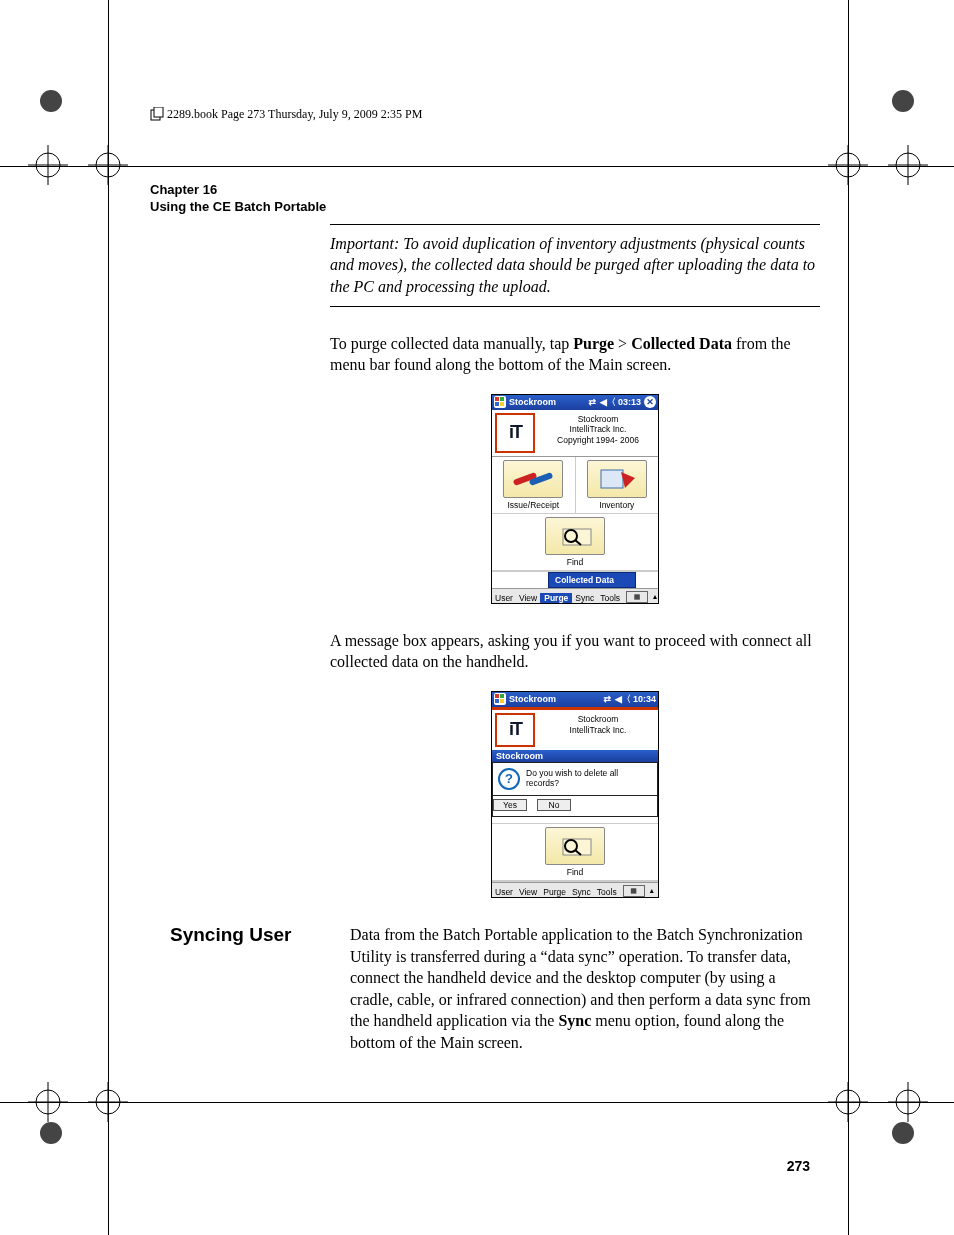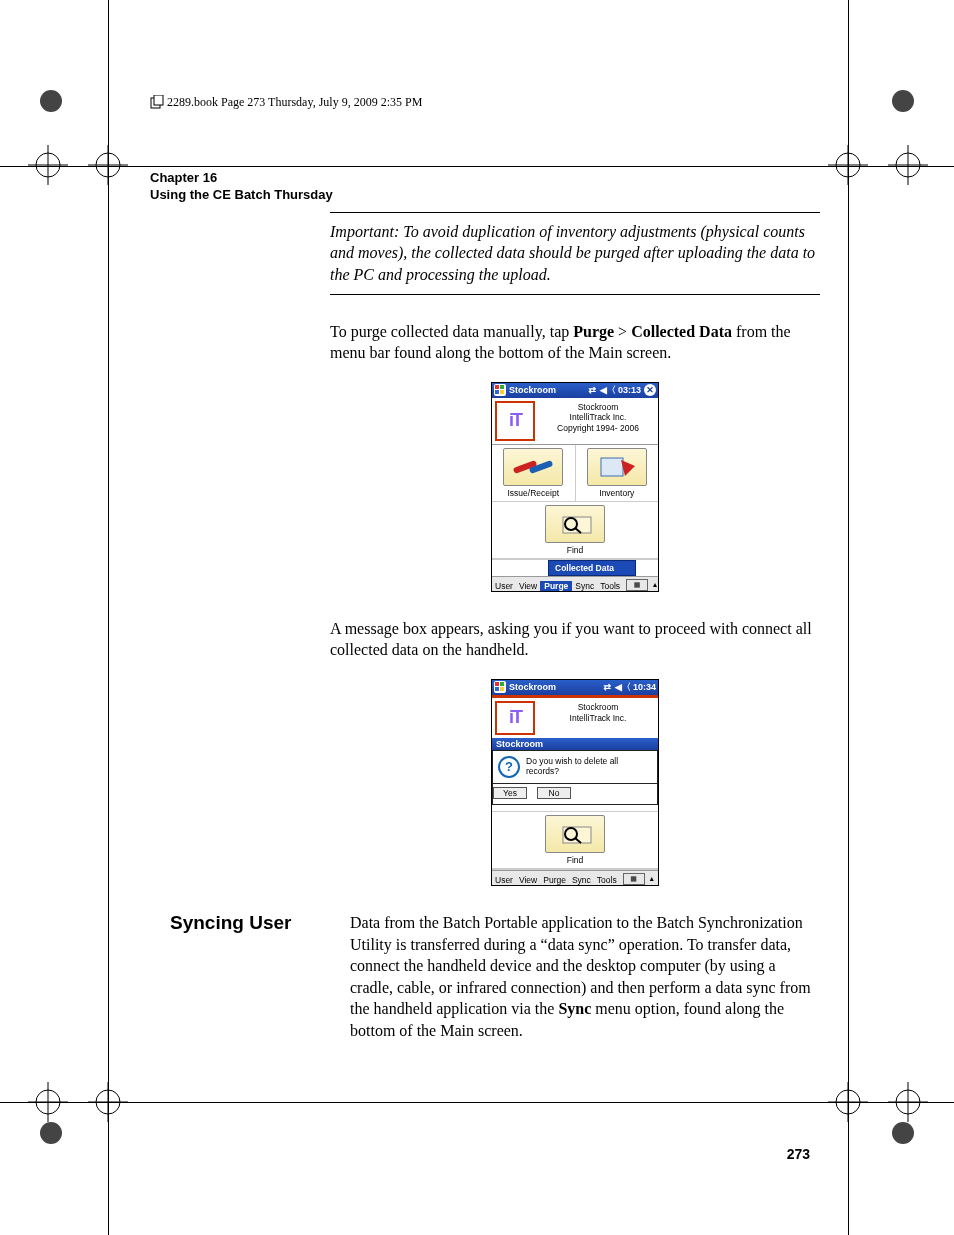--- a/index.html
+++ b/index.html
@@ -14,20 +14,21 @@
   .page {
     position: absolute;
     left: 150px;
     top: 95px;
     width: 690px;
   }
   .printmark-header {
     font-size: 12px;
     font-family: "Times New Roman", serif;
     margin-bottom: 60px;
+    margin-top: 12px;
   }
   .chapter-header {
     text-align: left;
     font-family: Arial, Helvetica, sans-serif;
     font-size: 13px;
     font-weight: bold;
     line-height: 1.3;
     margin-right: 20px;
   }
   .hr-top { border: none; border-top: 1.5px solid #000; margin: 8px 20px 8px 180px; }
@@ -89,21 +90,21 @@
   .titlebar .closebtn{
     width:12px;height:12px;border-radius:50%;background:#fff;color:#1b3fa0;
     display:flex;align-items:center;justify-content:center;font-weight:bold;font-size:9px;margin-left:3px;
   }
   .banner {
     display:flex; border-bottom:1px solid #999;
   }
   .banner .logo {
     width:36px;height:36px;border:2px solid #c30;background:#fff;margin:3px;
     display:flex;align-items:center;justify-content:center;
-    font-family:Arial;font-weight:bold;color:#8b5cf6;font-size:18px;letter-spacing:-2px;
+    font-family:Arial;font-weight:bold;color:#0f172a;font-size:18px;letter-spacing:-2px;
   }
   .banner .btext{flex:1;text-align:center;font-size:8.5px;padding:4px 2px;line-height:1.25}
   .icons-row{display:flex}
   .icon-cell{
     flex:1;border-right:1px solid #ccc;border-bottom:1px solid #ccc;
     display:flex;flex-direction:column;align-items:center;padding:3px 0 0;
   }
   .icon-cell:last-child{border-right:none}
   .icon-box{
     width:58px;height:36px;border:1px solid #888;
@@ -234,21 +235,21 @@
   <div class="printmark-header">
     <svg width="14" height="14" viewBox="0 0 14 14" style="vertical-align:-3px">
       <rect x="1" y="3" width="9" height="10" fill="none" stroke="#000"></rect>
       <rect x="4" y="0" width="9" height="10" fill="#fff" stroke="#000"></rect>
     </svg>
     <span>2289.book  Page 273  Thursday, July 9, 2009  2:35 PM</span>
   </div>
 
   <div class="chapter-header">
     <div>Chapter 16</div>
-    <div>Using the CE Batch Thursday</div>
+    <div>Using the CE Batch Portable</div>
   </div>
 
   <hr class="hr-top">
   <div class="important">Important:   To avoid duplication of inventory adjustments (physical counts and moves), the collected data should be purged after uploading the data to the PC and processing the upload.</div>
   <hr class="hr-bottom">
 
   <p class="body-text">
     <span>To purge collected data manually, tap </span><span class="bold">Purge</span><span> &gt; </span><span class="bold">Collected Data</span><span> from the menu bar found along the bottom of the Main screen.</span>
   </p>
 

